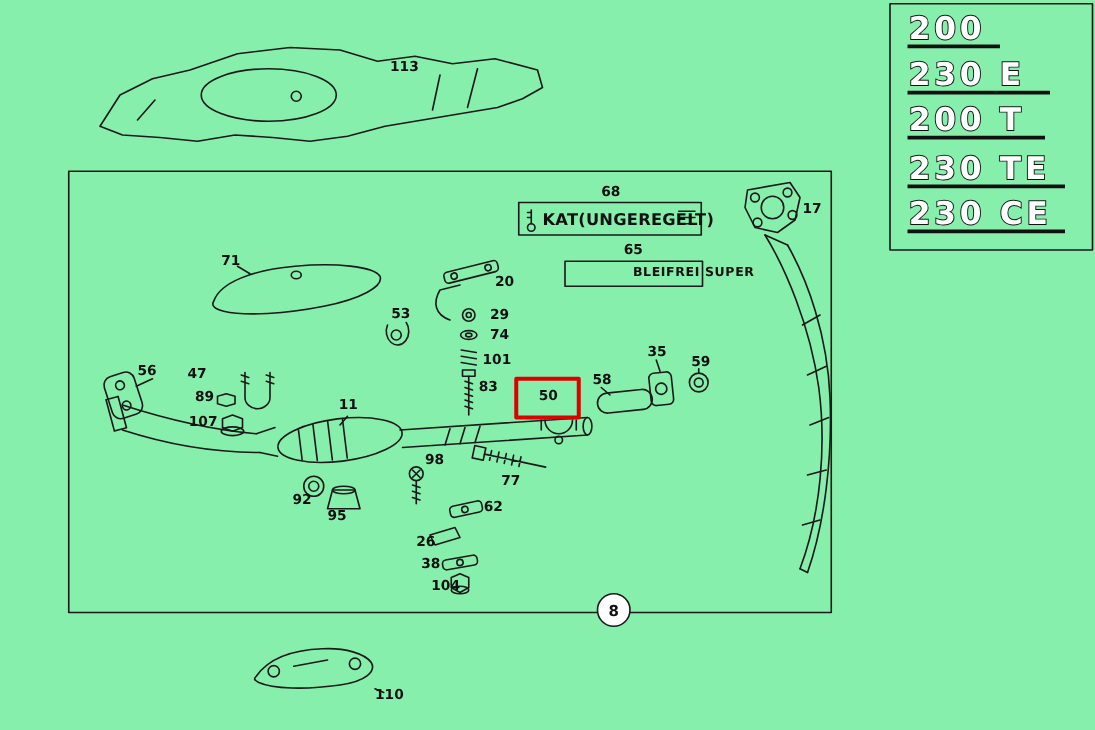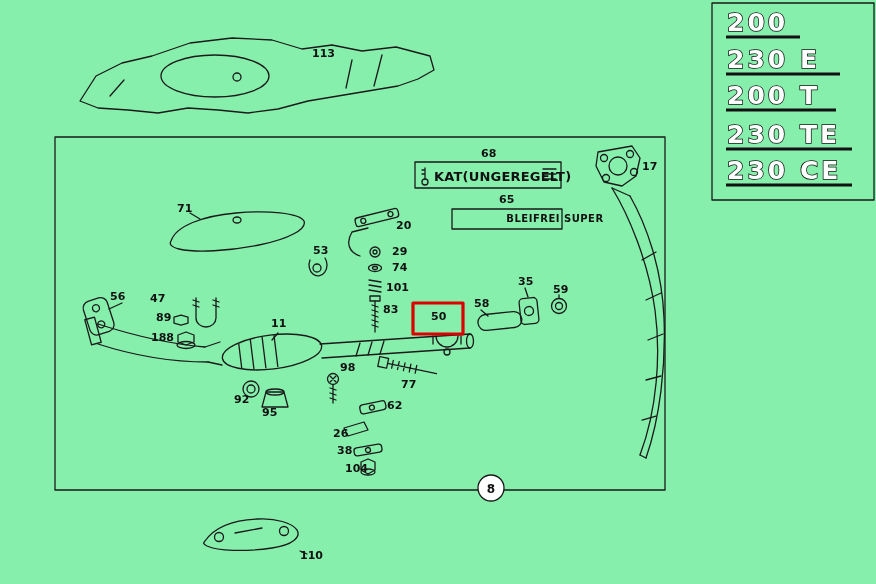--- a/index.html
+++ b/index.html
@@ -206,21 +206,21 @@
         <path d="M726,185 L852,185"></path>
       </g>
     </g>
   </svg>
 
   <span class="plabel" style="left:312px;top:48px">113</span>
   <span class="plabel" style="left:177px;top:203px">71</span>
   <span class="plabel" style="left:110px;top:291px">56</span>
   <span class="plabel" style="left:150px;top:293px">47</span>
   <span class="plabel" style="left:156px;top:312px">89</span>
-  <span class="plabel" style="left:151px;top:332px">188</span>
+  <span class="plabel" style="left:151px;top:332px">107</span>
   <span class="plabel" style="left:271px;top:318px">11</span>
   <span class="plabel" style="left:234px;top:394px">92</span>
   <span class="plabel" style="left:262px;top:407px">95</span>
   <span class="plabel" style="left:313px;top:245px">53</span>
   <span class="plabel" style="left:396px;top:220px">20</span>
   <span class="plabel" style="left:392px;top:246px">29</span>
   <span class="plabel" style="left:392px;top:262px">74</span>
   <span class="plabel" style="left:386px;top:282px">101</span>
   <span class="plabel" style="left:383px;top:304px">83</span>
   <span class="plabel" style="left:340px;top:362px">98</span>

